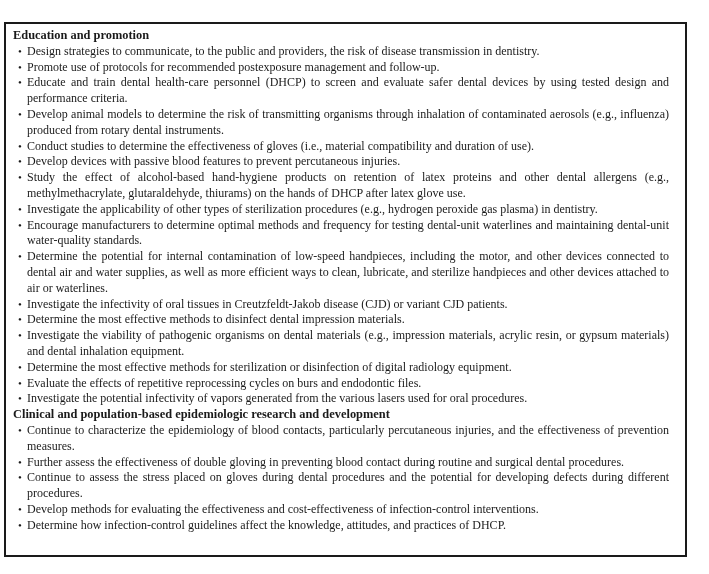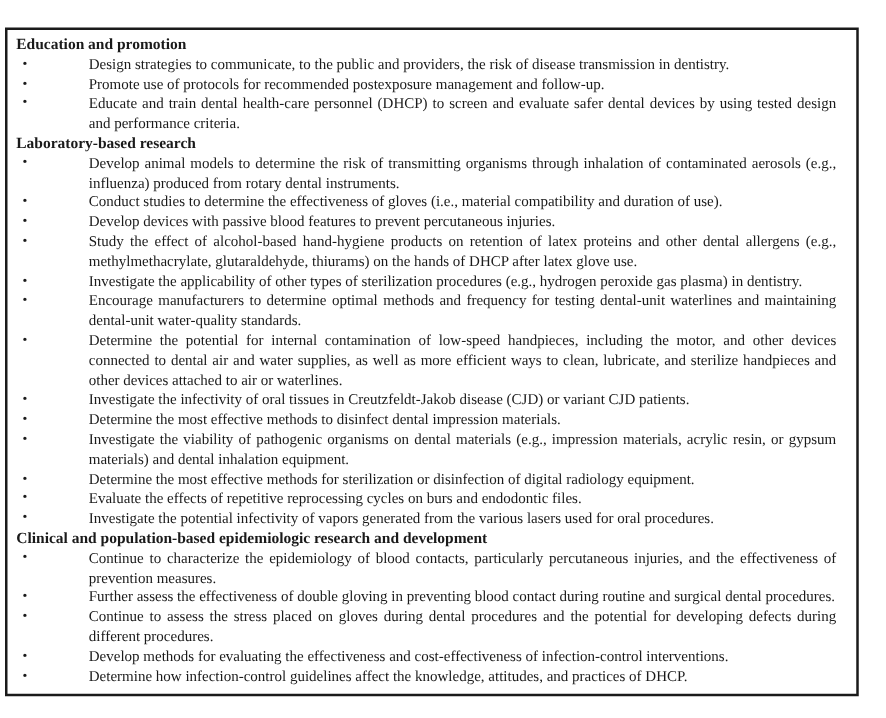--- a/index.html
+++ b/index.html
@@ -54,21 +54,20 @@
     color: #1a1a1a;
   }
   .marker {
     flex: 0 0 9px;
     width: 9px;
     font-size: 11px;
   }
   .bullet-text {
     flex: 1 1 auto;
     text-align: justify;
-    margin-left: 44px;
   }
 </style>
 </head>
 <body>
 
 <div class="page">
 
 
   <div class="box">
 
@@ -84,21 +83,20 @@
             <span class="bullet-text">Promote use of protocols for recommended postexposure management and follow-up.</span>
           </li>
         <li>
             <span class="marker">•</span>
             <span class="bullet-text">Educate and train dental health-care personnel (DHCP) to screen and evaluate safer dental devices by using tested design and performance criteria.</span>
           </li>
       </ul>
     </div>
 
     <div class="section">
-      <div class="section-heading">Laboratory-based research</div>
       <ul class="bullets">
         <li>
             <span class="marker">•</span>
             <span class="bullet-text">Develop animal models to determine the risk of transmitting organisms through inhalation of contaminated aerosols (e.g., influenza) produced from rotary dental instruments.</span>
           </li>
         <li>
             <span class="marker">•</span>
             <span class="bullet-text">Conduct studies to determine the effectiveness of gloves (i.e., material compatibility and duration of use).</span>
           </li>
         <li>

